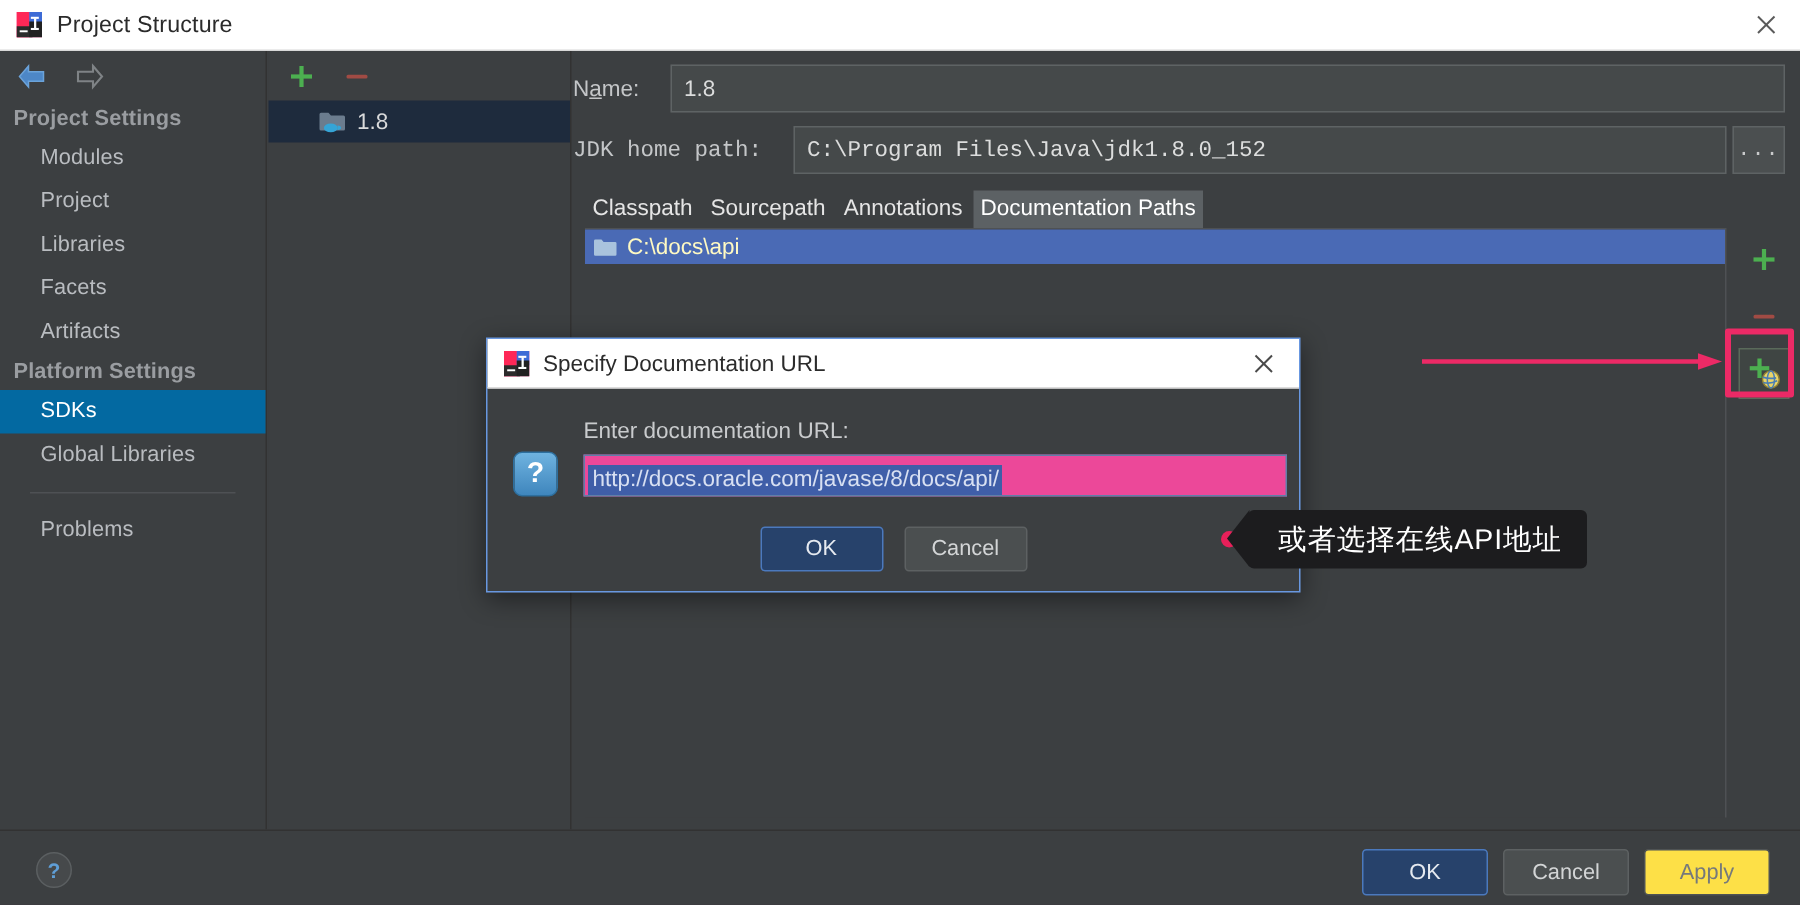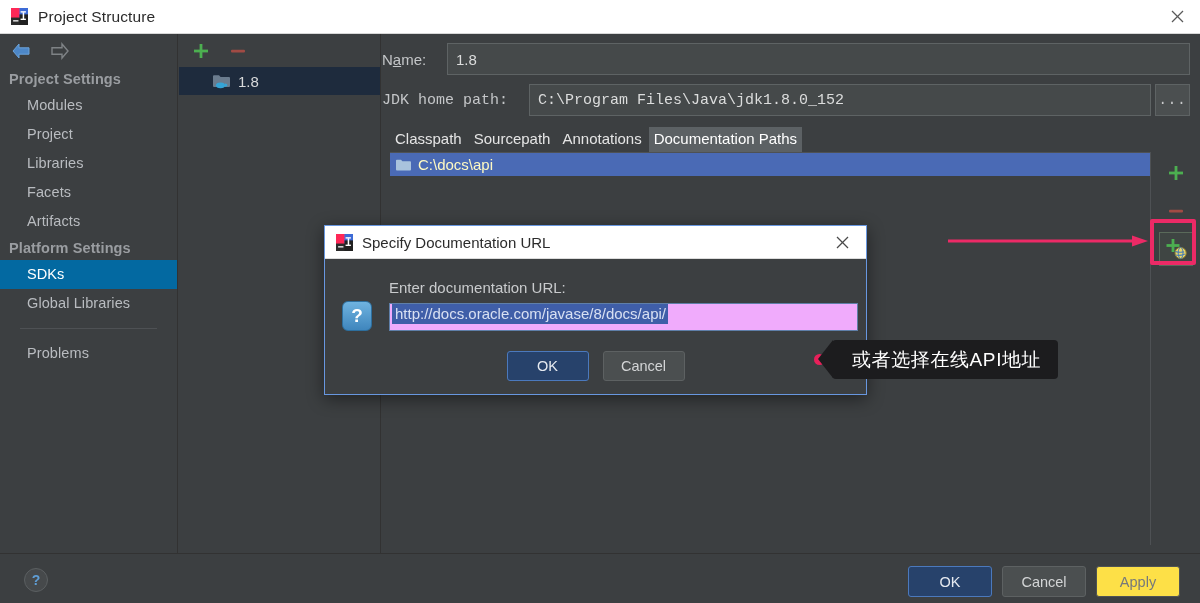--- a/index.html
+++ b/index.html
@@ -154,22 +154,22 @@
     background: linear-gradient(#6fb3e0, #3f86bd);
     border: 1px solid #2d6f9e;
     display:flex; align-items:center; justify-content:center;
     color:#ffffff; font-size: 19px; font-weight: bold;
   }
   .modal-label {
     position: absolute; left: 64px; top: 20px; font-size: 15px; color: #c9cbcd;
   }
   .url-input {
     position: absolute; left: 64px; top: 44px; right: 8px; height: 28px;
-    background: #f0abfc; border: 1px solid #5f7fa8;
-    display: flex; align-items: flex-start; padding: 0 2px;
+    background: #ec4899; border: 1px solid #5f7fa8;
+    display: flex; align-items: flex-end; padding: 0 2px;
   }
   .url-sel {
     background: #3f5ea8; color: #d8e0f2; font-size: 15px; padding: 1px 2px 2px 3px;
   }
   .modal-btns {
     position: absolute; left: 0; right: 0; top: 92px;
     display: flex; justify-content: center; gap: 14px;
   }
   .modal-btns .dlg-btn { min-width: 82px; height: 30px; }
 

